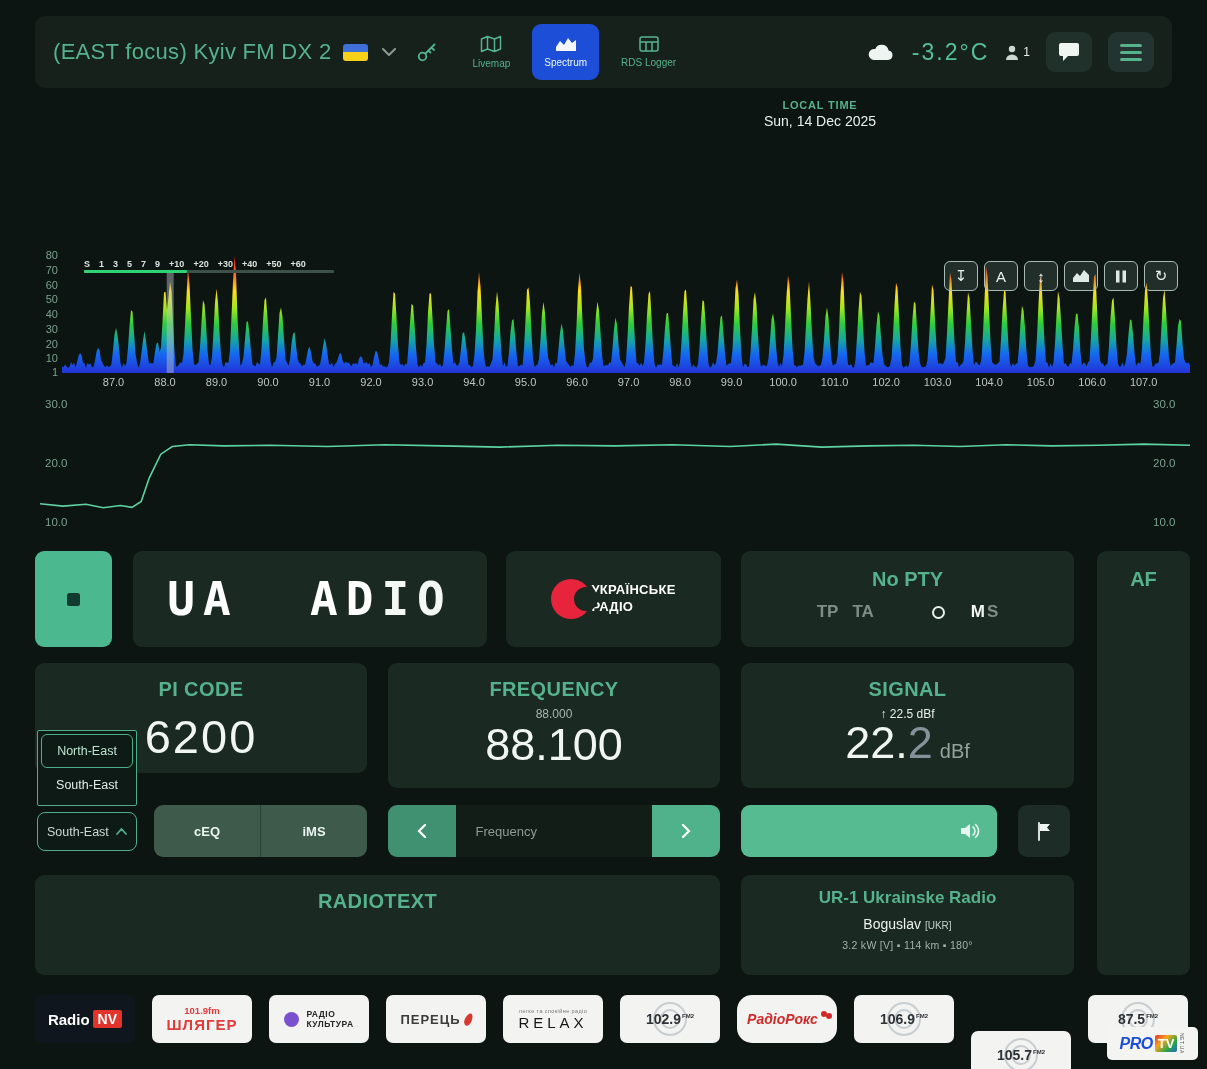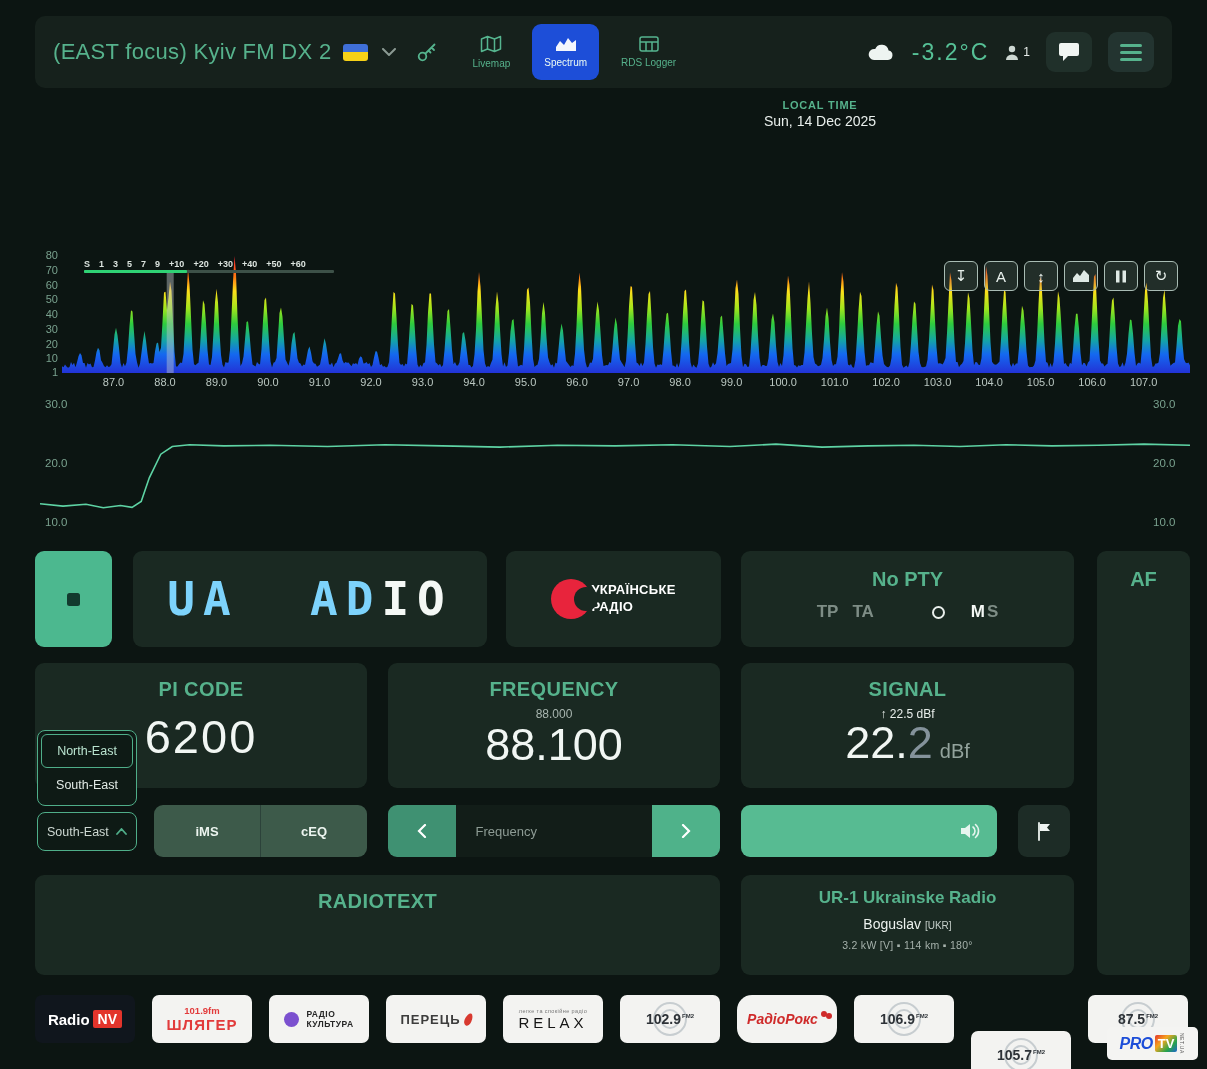--- a/index.html
+++ b/index.html
@@ -53,50 +53,50 @@
   .sig-y span{position:absolute;font-size:11.5px;color:#79a18e}
   #sig-y-left{left:45px}
   #sig-y-right{left:1153px}
 
   
   .tile{position:absolute;background:#1a2922;border-radius:9px}
   #stop-btn{left:35px;top:551px;width:77px;height:96px;background:#4cb88f;border:none;border-radius:9px;cursor:pointer;display:flex;align-items:center;justify-content:center;position:absolute}
   #stop-btn i{width:13px;height:13px;background:#123a2e;border-radius:2.5px}
   #ps-tile{left:133px;top:551px;width:354px;height:96px;display:flex;align-items:center;justify-content:center}
   #ps-display{font-family:"DejaVu Sans Mono","Liberation Mono",monospace;font-size:46px;font-weight:700;letter-spacing:8px;white-space:pre}
-  .ps-dim{color:#7dd3fc}.ps-bright{color:#f4f8f5}
+  .ps-dim{color:#ffffff}.ps-bright{color:#f4f8f5}
   #logo-tile{left:506px;top:551px;width:215px;height:96px;display:flex;align-items:center;justify-content:center;cursor:pointer}
   .ur-logo{width:40px;height:40px;border-radius:50%;background:#e8243c;position:relative;flex:0 0 auto}
   .ur-logo::after{content:"";position:absolute;width:24px;height:24px;border-radius:50%;background:#1a2922;right:-7px;top:8px}
   .ur-text{font-size:13px;font-weight:700;line-height:1.3;letter-spacing:.3px;color:#fff}
   #pty-tile{left:741px;top:551px;width:333px;height:96px;text-align:center;padding-top:17px}
   .pty-main{color:#56b28c;font-size:20px;font-weight:700}
   .pty-row{display:flex;align-items:center;justify-content:center;margin-top:11px}
   .tp,.ta{color:#7e8d86;font-weight:700;font-size:17px}
   .tp{margin-right:14px}
   .stereo-circle{width:13px;height:13px;border:2px solid #e9efec;border-radius:50%;margin:0 26px 0 58px}
   .ms-m{color:#f4f8f5;font-weight:700;font-size:17px}
   .ms-s{color:#7e8d86;font-weight:700;font-size:17px;margin-left:2px}
   #af-tile{left:1097px;top:551px;width:93px;height:424px;text-align:center;padding-top:17px}
   .af-label{color:#56b28c;font-size:20px;font-weight:700}
   .card-title{color:#56b28c;font-size:20px;font-weight:700;letter-spacing:.4px;text-align:center;padding-top:15px}
-  #pi-card{left:35px;top:663px;width:332px;height:125px}
+  #pi-card{left:35px;top:663px;width:332px;height:110px}
   .pi-value{text-align:center;font-size:47px;color:#f1f6f3;margin-top:8px;letter-spacing:2px}
   #freq-card{left:388px;top:663px;width:332px;height:125px}
   .freq-exact{text-align:center;font-size:12px;color:#a9b6b0;margin-top:6px}
   .freq-value{text-align:center;font-size:45px;font-weight:500;margin-top:-2px;color:#f1f6f3}
   #sig-card{left:741px;top:663px;width:333px;height:125px}
   .sig-peak{text-align:center;font-size:12px;color:#e9efec;margin-top:6px}
   .sig-value-row{display:flex;align-items:baseline;justify-content:center;margin-top:-4px}
   .sig-int{font-size:45px;font-weight:500;color:#f1f6f3}
   .sig-dec{font-size:45px;font-weight:500;color:#84929b}
   .sig-unit{font-size:20px;color:#93a39d;margin-left:7px}
 
   
-  .ant-list{position:absolute;left:37px;top:730px;width:100px;background:#0e1a15;border:1px solid #4fae89;border-radius:8px;z-index:6;padding:3px}
+  .ant-list{position:absolute;left:37px;top:730px;width:100px;background:#0e1a15;border:1px solid #4fae89;border-radius:2px;z-index:6;padding:3px}
   .ant-item{height:34px;display:flex;align-items:center;justify-content:center;font-size:12.5px;color:#e2ebe6;cursor:pointer}
   .ant-item.hl{border:1px solid #4fae89;border-radius:6px;color:#b9e3cf}
   .ant-select{position:absolute;left:37px;top:812px;width:100px;height:39px;background:#0e1a15;border:1px solid #4fae89;border-radius:8px;display:flex;align-items:center;justify-content:space-between;padding:0 9px;color:#cdd8d2;font-size:12.5px;cursor:pointer;z-index:6;font-family:inherit}
 
   
   .eq-ims{position:absolute;left:154px;top:805px;width:213px;height:52px;display:flex;border-radius:9px;overflow:hidden}
   .eq-ims button{flex:1;background:#3d5a4a;border:none;color:#ecf4ef;font-size:13px;font-weight:700;cursor:pointer;font-family:inherit}
   .eq-ims button + button{border-left:1px solid #2c423a}
   .freq-nav{position:absolute;left:388px;top:805px;width:332px;height:52px;display:flex;border-radius:9px;overflow:hidden}
   .fn-left{width:82px;background:#3f9172;border:none;cursor:pointer;display:flex;align-items:center;justify-content:center}
@@ -381,22 +381,22 @@
     <div class="ant-item">South-East</div>
   </div>
   <button class="ant-select">
     <span>South-East</span>
     <svg width="11" height="7" viewBox="0 0 11 7">
         <path d="M1 6 L5.5 1 L10 6" stroke="#4fae89" stroke-width="1.8" fill="none" stroke-linecap="round"></path>
       </svg>
   </button>
 
   <div class="eq-ims">
+    <button>cEQ</button>
     <button>iMS</button>
-    <button>cEQ</button>
   </div>
   <div class="freq-nav">
     <button class="fn-left">
       <svg width="10" height="14" viewBox="0 0 10 14">
           <path d="M8 1 L2 7 L8 13" stroke="#fff" stroke-width="2.2" fill="none" stroke-linecap="round"></path>
         </svg>
     </button>
     <input class="fn-input" placeholder="Frequency" style="">
     <button class="fn-right">
       <svg width="10" height="14" viewBox="0 0 10 14">

